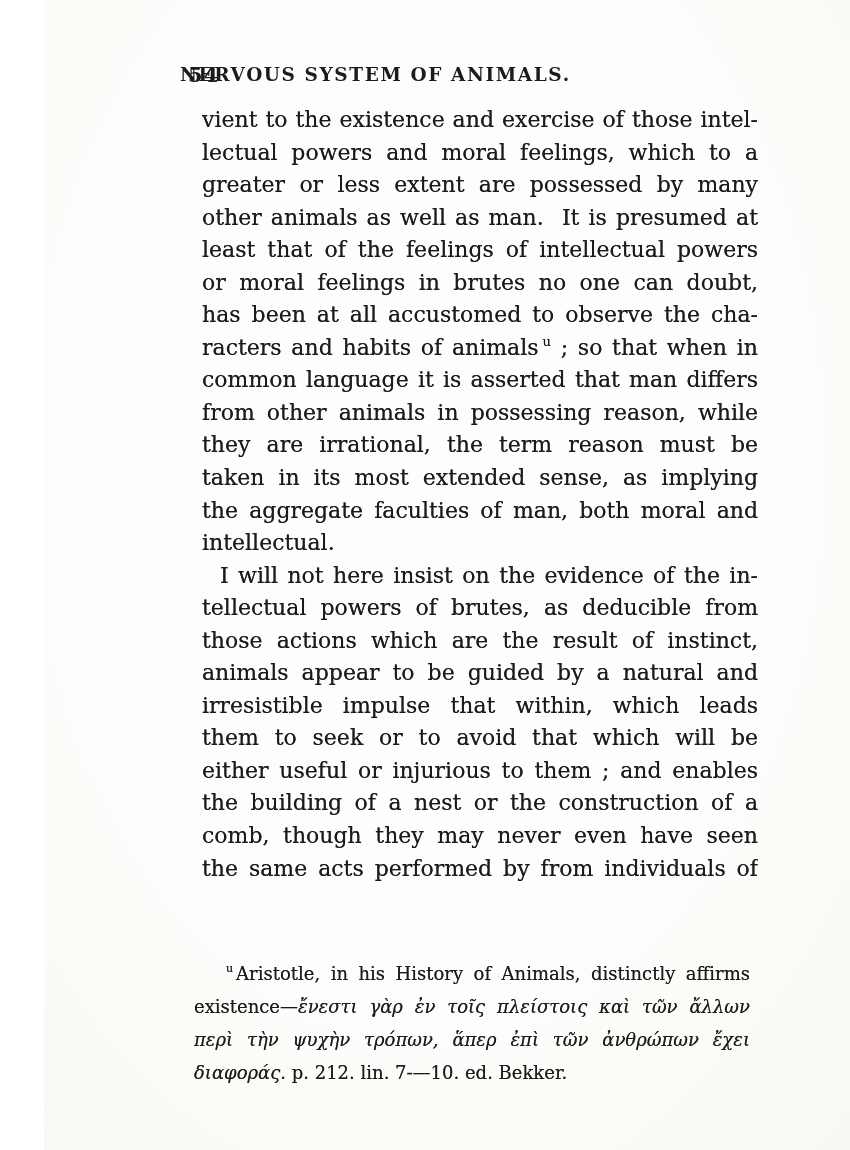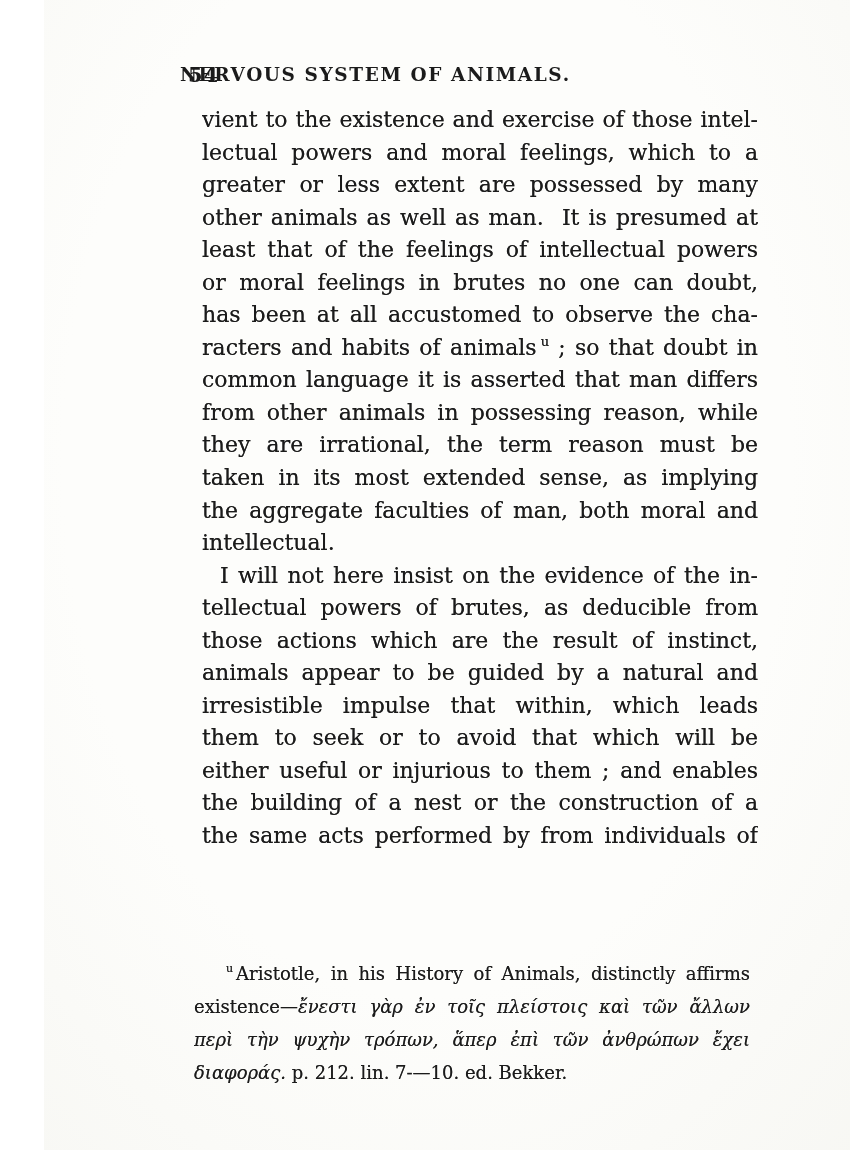--- a/index.html
+++ b/index.html
@@ -101,37 +101,38 @@
 
   <div class="body-text" id="body-text">
       <div>
         <div class="body-line"><span>vient to the existence and exercise of those intel-</span></div>
         <div class="body-line"><span>lectual powers and moral feelings, which to a</span></div>
         <div class="body-line"><span>greater or less extent are possessed by many</span></div>
         <div class="body-line"><span>other animals as well as man.&nbsp; It is presumed at</span></div>
         <div class="body-line"><span>least that of the feelings of intellectual powers</span></div>
         <div class="body-line"><span>or moral feelings in brutes no one can doubt, who</span></div>
         <div class="body-line"><span>has been at all accustomed to observe the cha-</span></div>
-        <div class="body-line"><span>racters and habits of animals</span><sup>u</sup><span> ; so that doubt in</span></div>
+        <div class="body-line"><span>racters and habits of animals</span><sup>u</sup><span> ; so that when in</span></div>
         <div class="body-line"><span>common language it is asserted that man differs</span></div>
         <div class="body-line"><span>from other animals in possessing reason, while</span></div>
         <div class="body-line"><span>they are irrational, the term reason must be</span></div>
         <div class="body-line"><span>taken in its most extended sense, as implying</span></div>
         <div class="body-line"><span>the aggregate faculties of man, both moral and</span></div>
         <div class="body-line no-justify"><span>intellectual.</span></div>
       </div>
       <div>
         <div class="body-line" style="text-indent: 18px;"><span>I will not here insist on the evidence of the in-</span></div>
         <div class="body-line"><span>tellectual powers of brutes, as deducible from the</span></div>
         <div class="body-line"><span>those actions which are the result of instinct,</span></div>
         <div class="body-line"><span>animals appear to be guided by a natural and</span></div>
         <div class="body-line"><span>irresistible impulse that within, which leads</span></div>
         <div class="body-line"><span>them to seek or to avoid that which will be</span></div>
         <div class="body-line"><span>either useful or injurious to them ; and enables</span></div>
         <div class="body-line"><span>the building of a nest or the construction of a</span></div>
+        <div class="body-line"><span>comb, though they may never even have seen</span></div>
         <div class="body-line"><span>the same acts performed by from individuals of</span></div>
       </div>
     </div>
 
   <div class="footnote" id="footnote-text">
       <div class="fn-line" style="text-indent: 32px;"><sup>u</sup><span>Aristotle, in his History of Animals, distinctly affirms such an</span></div>
       <div class="fn-line"><span>existence—</span><span class="greek">ἔνεστι γὰρ ἐν τοῖς πλείστοις καὶ τῶν ἄλλων ζῴων ἴχνη τῶν</span></div>
       <div class="fn-line"><span class="greek">περὶ τὴν ψυχὴν τρόπων, ἅπερ ἐπὶ τῶν ἀνθρώπων ἔχει φανερωτέρας τὰς</span></div>
       <div class="fn-line no-justify"><span class="greek">διαφοράς.</span><span> p. 212. lin. 7-—10. ed. Bekker.</span></div>
     </div>

